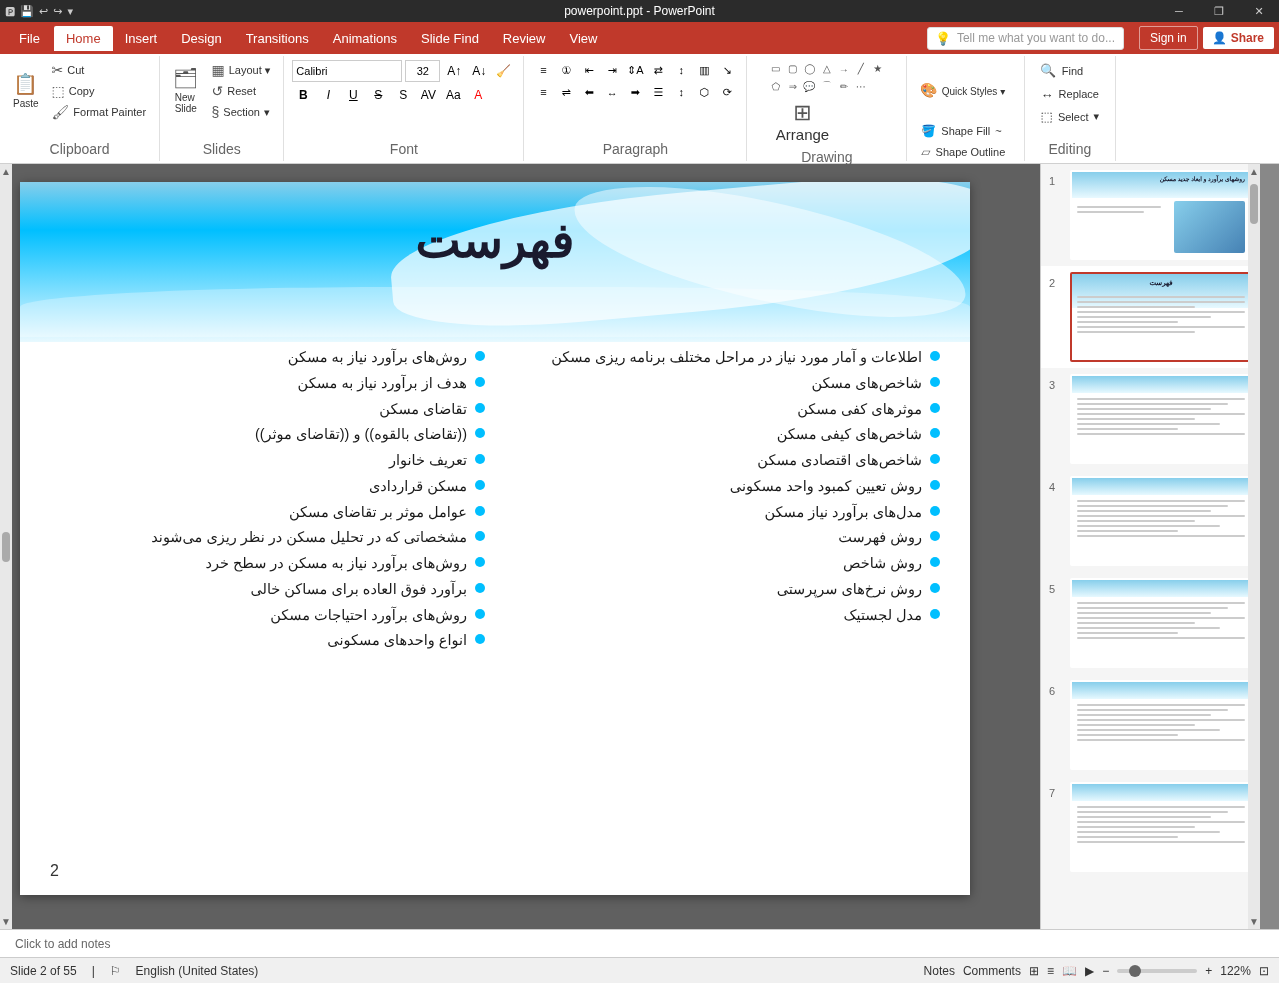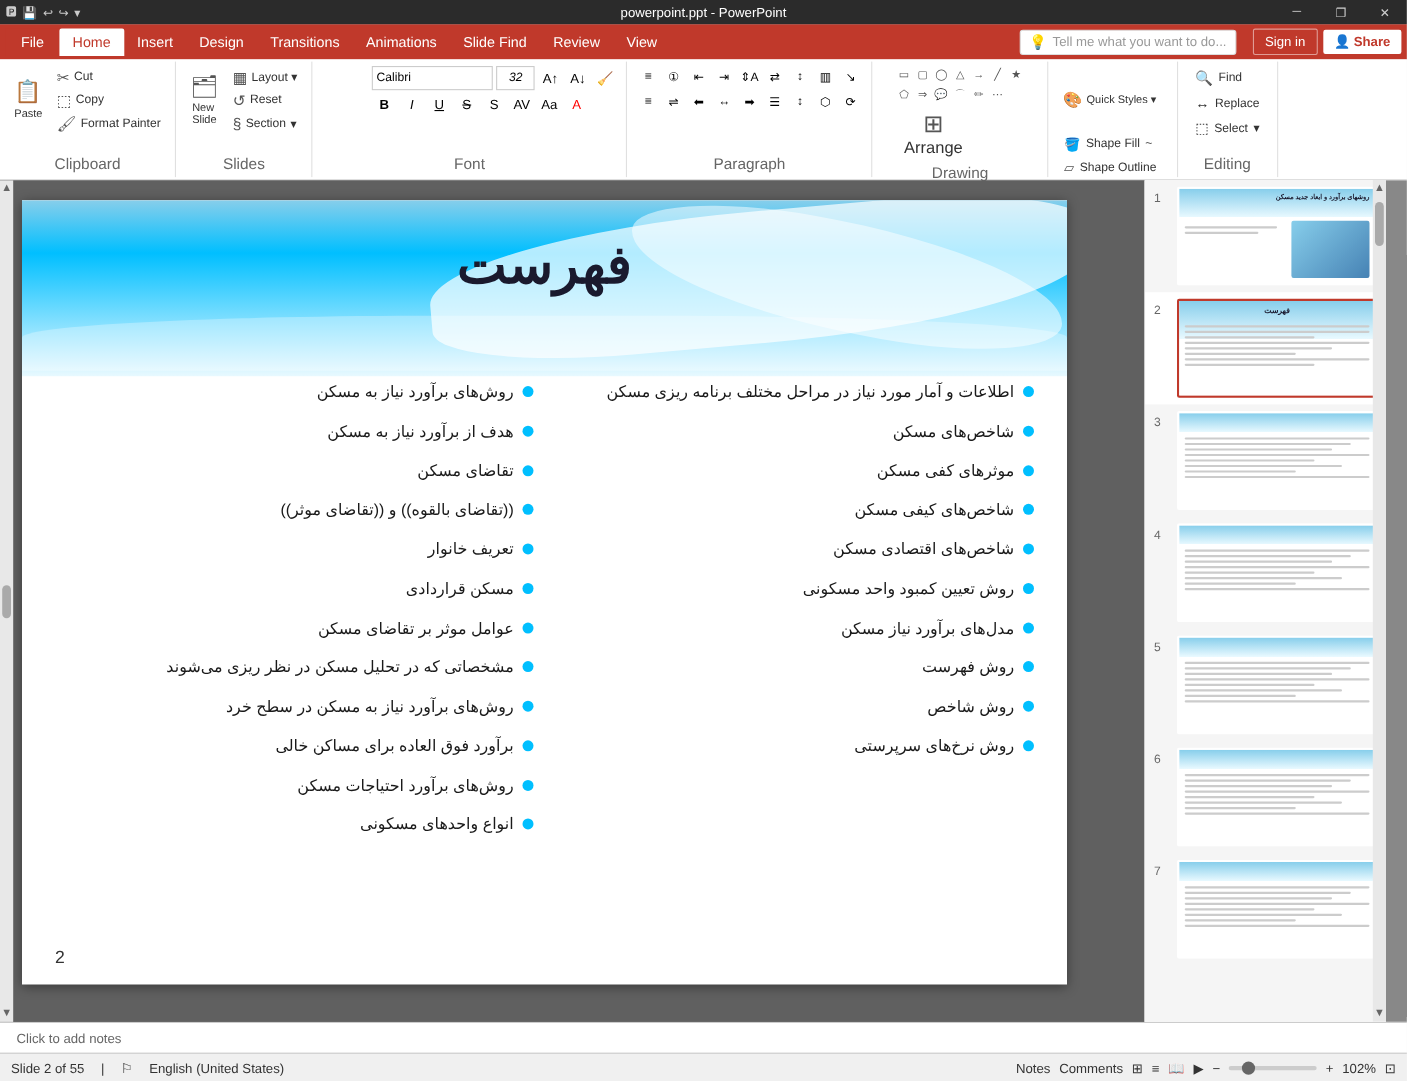--- a/index.html
+++ b/index.html
@@ -162,21 +162,20 @@
       border: 1px solid #ccc;
       font-size: 11px;
       padding: 0 3px;
     }
     .size-input {
       width: 35px;
       height: 22px;
       border: 1px solid #ccc;
       font-size: 11px;
       text-align: center;
-      font-style: italic;
     }
     .format-btn {
       width: 22px;
       height: 22px;
       border: 1px solid transparent;
       background: transparent;
       cursor: pointer;
       font-size: 12px;
       display: flex;
       align-items: center;
@@ -250,21 +249,21 @@
       right: 30px;
       bottom: 50px;
       display: flex;
       gap: 20px;
       direction: rtl;
     }
     .slide-col {
       flex: 1;
       display: flex;
       flex-direction: column;
-      gap: 14px;
+      gap: 4px;
     }
     .bullet-item {
       display: flex;
       align-items: flex-start;
       gap: 8px;
       direction: rtl;
       text-align: right;
     }
     .bullet-dot {
       width: 10px;
@@ -590,21 +589,21 @@
           <span class="icon">§</span>
           <span>Section</span>
           <span> ▾</span>
         </div>
       </div>
     </div>
     <div class="ribbon-group-label">Slides</div>
   </div>
 
   <div class="ribbon-group" style="min-width:220px;">
-    <div class="ribbon-group-content" style="flex-direction:column;gap:2px;margin-left:46px;">
+    <div class="ribbon-group-content" style="flex-direction:column;gap:2px;">
       <div class="font-row">
         <input class="font-select" type="text" value="Calibri" style="">
         <input class="size-input" type="text" value="32" style="">
         <button class="format-btn" title="Increase Font Size">A↑</button>
         <button class="format-btn" title="Decrease Font Size">A↓</button>
         <button class="format-btn">🧹</button>
       </div>
       <div class="font-row">
         <button class="format-btn" style="font-weight:bold;">B</button>
         <button class="format-btn" style="font-style:italic;">I</button>
@@ -776,20 +775,24 @@
               <div class="bullet-dot"></div>
               <span class="bullet-text">روش فهرست</span>
             </div>
             <div class="bullet-item">
               <div class="bullet-dot"></div>
               <span class="bullet-text">روش شاخص</span>
             </div>
             <div class="bullet-item">
               <div class="bullet-dot"></div>
               <span class="bullet-text">روش نرخ‌های سرپرستی</span>
+            </div>
+            <div class="bullet-item">
+              <div class="bullet-dot"></div>
+              <span class="bullet-text">مدل لجستیک</span>
             </div>
           </div>
 
         <div class="slide-col" id="right-col">
             <div class="bullet-item">
               <div class="bullet-dot"></div>
               <span class="bullet-text">روش‌های برآورد نیاز به مسکن</span>
             </div>
             <div class="bullet-item">
               <div class="bullet-dot"></div>
@@ -991,16 +994,16 @@
     <span style="cursor:pointer;">Comments</span>
     <span style="cursor:pointer;">⊞</span>
     <span style="cursor:pointer;">≡</span>
     <span style="cursor:pointer;">📖</span>
     <span style="cursor:pointer;">▶</span>
     <span style="cursor:pointer;">−</span>
     <div class="zoom-slider">
       <div class="zoom-thumb"></div>
     </div>
     <span style="cursor:pointer;">+</span>
-    <span style="cursor:pointer;">102%</span>
+    <span style="cursor:pointer;">122%</span>
     <span style="cursor:pointer;">⊡</span>
   </div>
 </div>
 
 </body></html>

